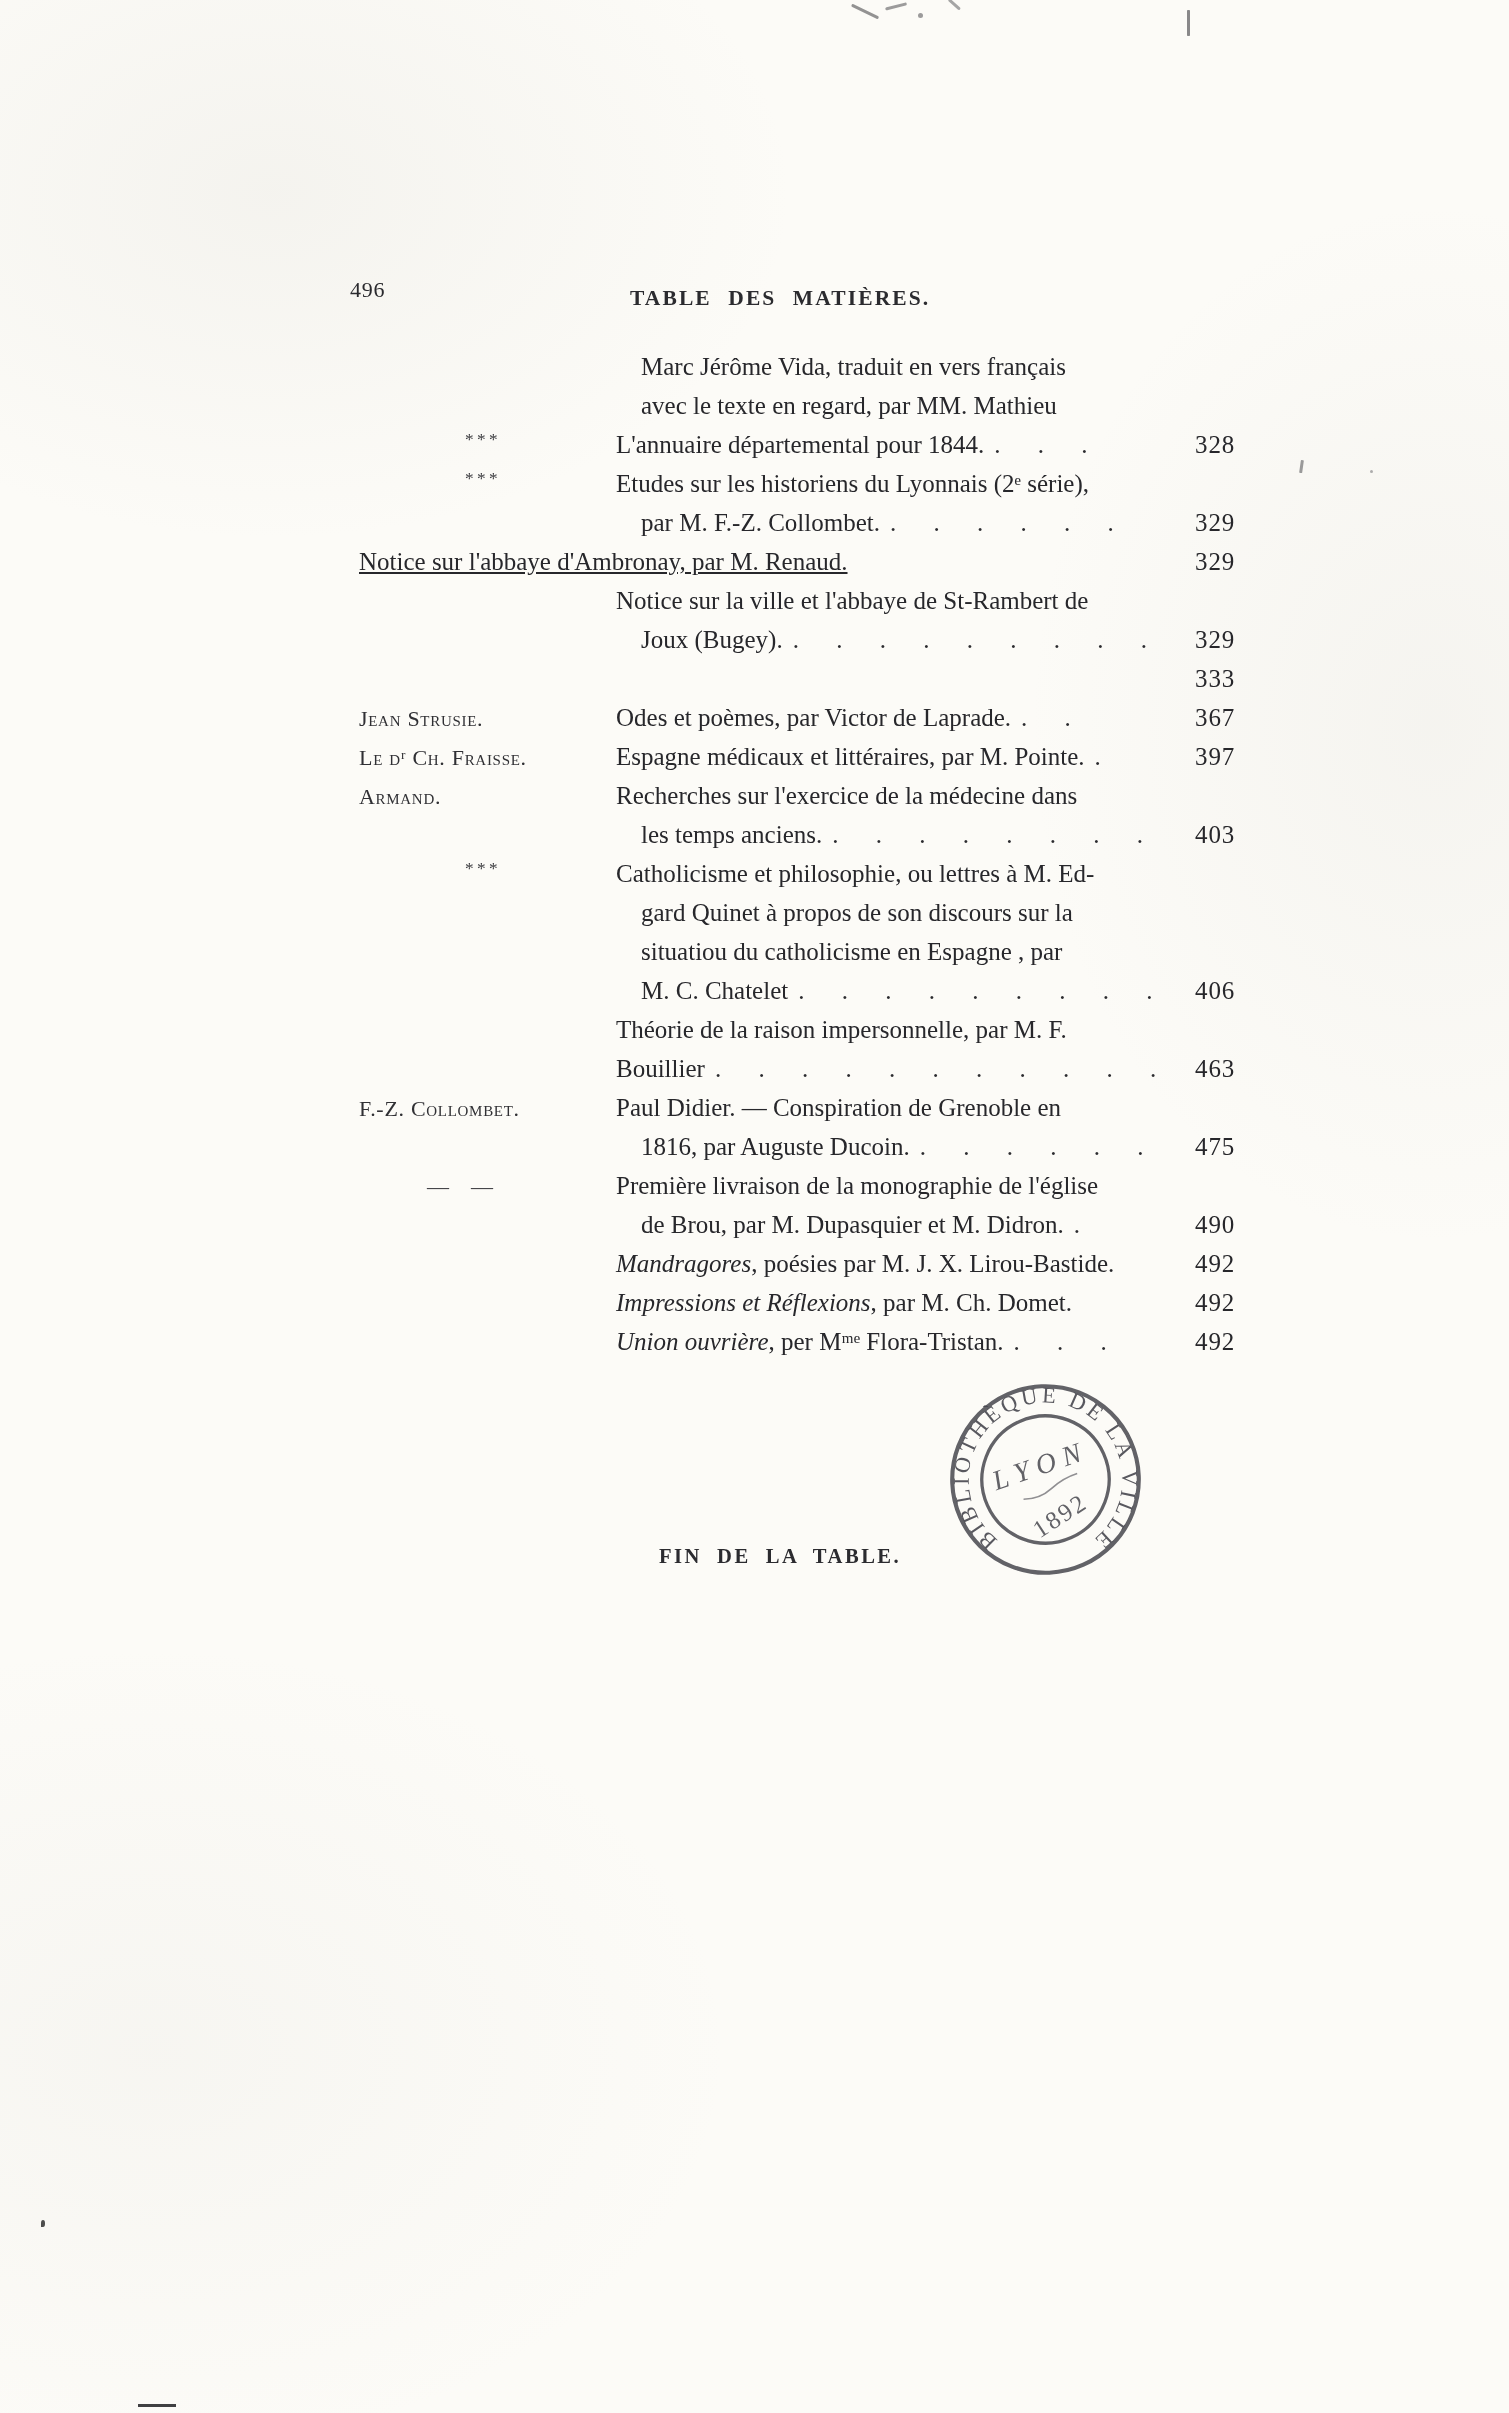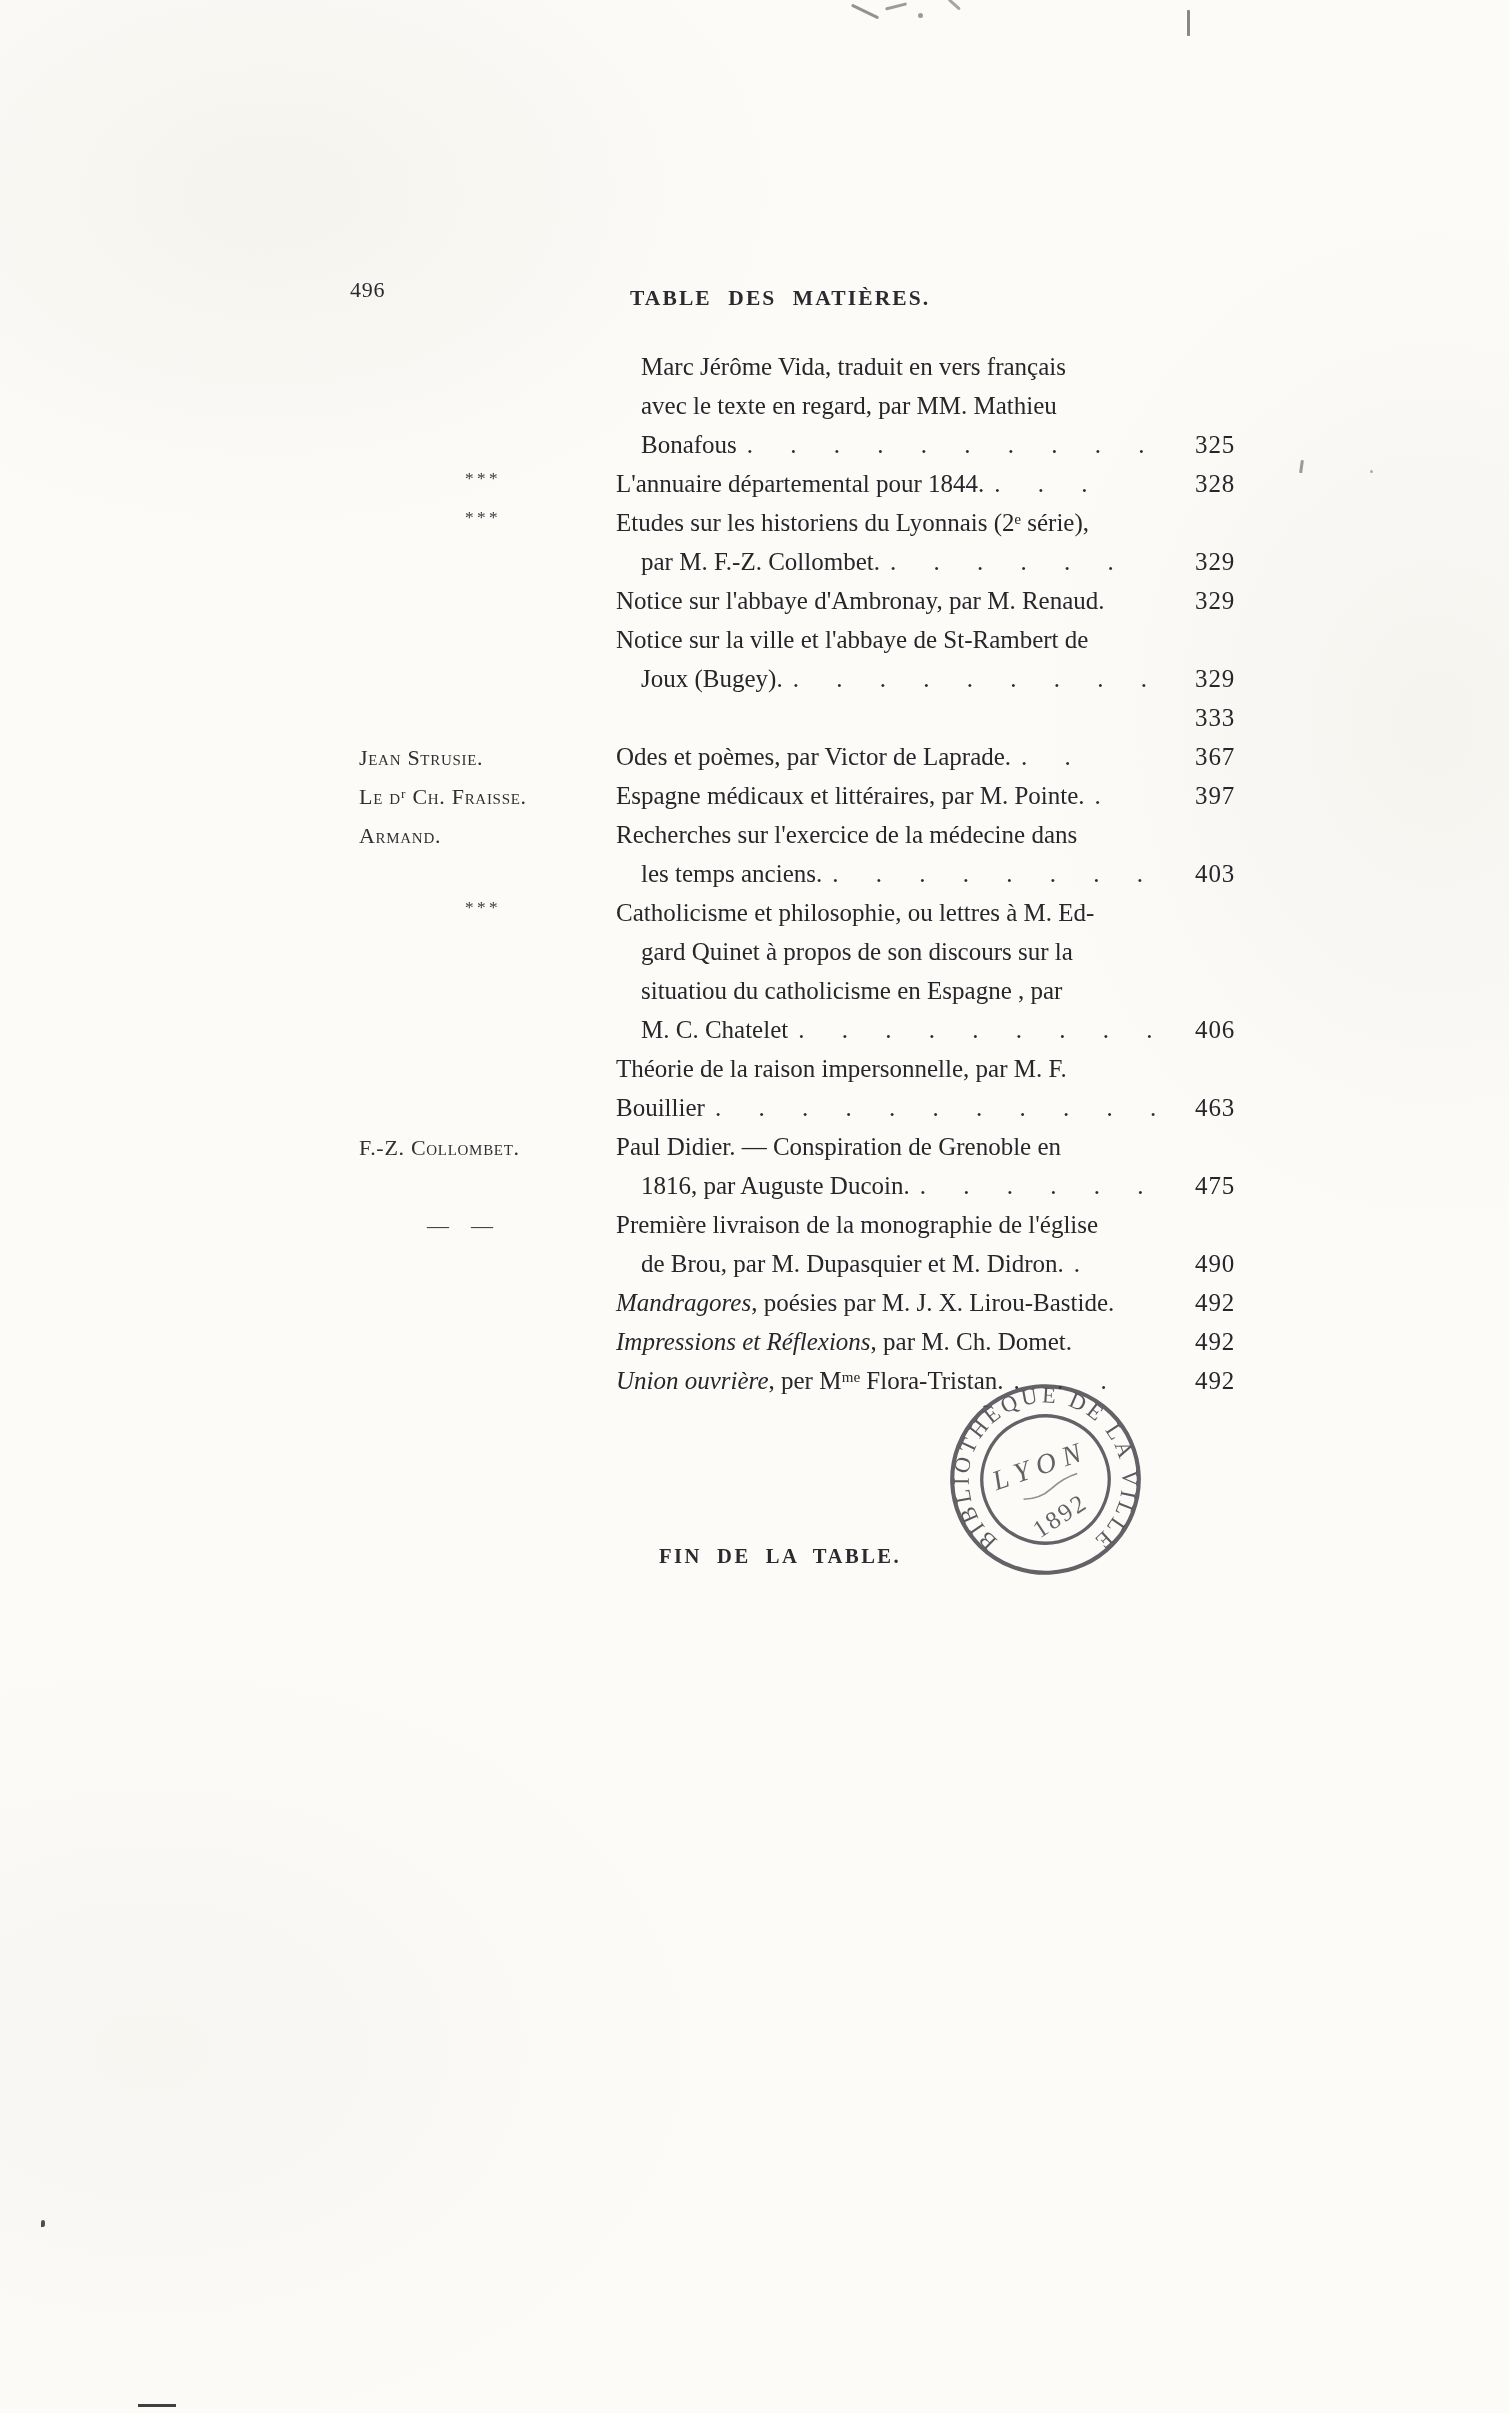--- a/index.html
+++ b/index.html
@@ -89,27 +89,20 @@
       <span class="toc-page"></span>
     </div>
       <div class="toc-row">
       
       <span class="toc-indent" style="margin-left: 282px;">
         <span class="toc-title-italic"></span><span class="toc-title-text">avec le texte en regard, par MM. Mathieu</span><span class="toc-dots" style="padding-left: 0px;"></span>
       </span>
       <span class="toc-page"></span>
     </div>
       <div class="toc-row">
-      
-      <span class="toc-indent" style="margin-left: 282px;">
-        <span class="toc-title-italic"></span><span class="toc-title-text">Bonafous</span><span class="toc-dots">. . . . . . . . . .</span>
-      </span>
-      <span class="toc-page">325</span>
-    </div>
-      <div class="toc-row">
       <span class="toc-author stars">***</span>
       <span class="toc-indent" style="margin-left: 257px;">
         <span class="toc-title-italic"></span><span class="toc-title-text">L'annuaire départemental pour 1844.</span><span class="toc-dots">. . .</span>
       </span>
       <span class="toc-page">328</span>
     </div>
       <div class="toc-row">
       <span class="toc-author stars">***</span>
       <span class="toc-indent" style="margin-left: 257px;">
         <span class="toc-title-italic"></span><span class="toc-title-text">Etudes sur les historiens du Lyonnais (2ᵉ série),</span><span class="toc-dots" style="padding-left: 0px;"></span>
@@ -118,21 +111,21 @@
     </div>
       <div class="toc-row">
       
       <span class="toc-indent" style="margin-left: 282px;">
         <span class="toc-title-italic"></span><span class="toc-title-text">par M. F.-Z. Collombet.</span><span class="toc-dots">. . . . . .</span>
       </span>
       <span class="toc-page">329</span>
     </div>
       <div class="toc-row">
       
-      <span class="toc-indent" style="margin-left: 257px;">
+      <span class="toc-indent" style=" text-decoration: underline;">
         <span class="toc-title-italic"></span><span class="toc-title-text">Notice sur l'abbaye d'Ambronay, par M. Renaud.</span><span class="toc-dots" style="padding-left: 0px;"></span>
       </span>
       <span class="toc-page">329</span>
     </div>
       <div class="toc-row">
       
       <span class="toc-indent" style="margin-left: 257px;">
         <span class="toc-title-italic"></span><span class="toc-title-text">Notice sur la ville et l'abbaye de St-Rambert de</span><span class="toc-dots" style="padding-left: 0px;"></span>
       </span>
       <span class="toc-page"></span>

